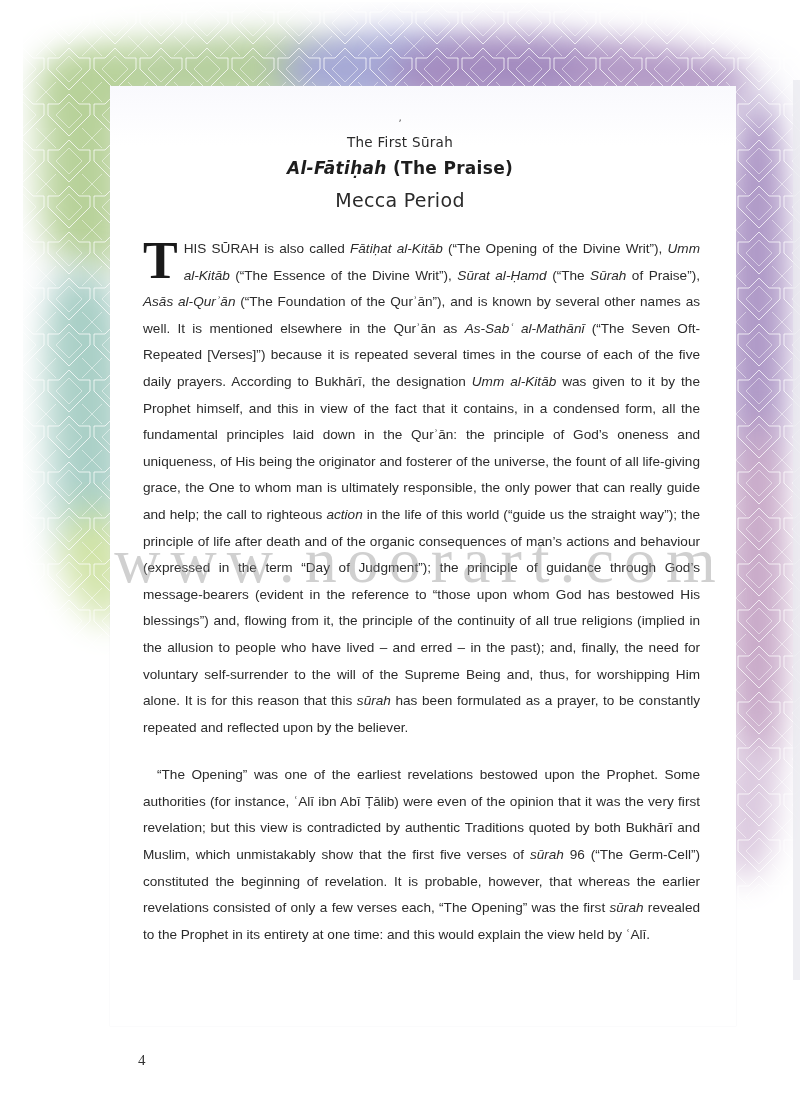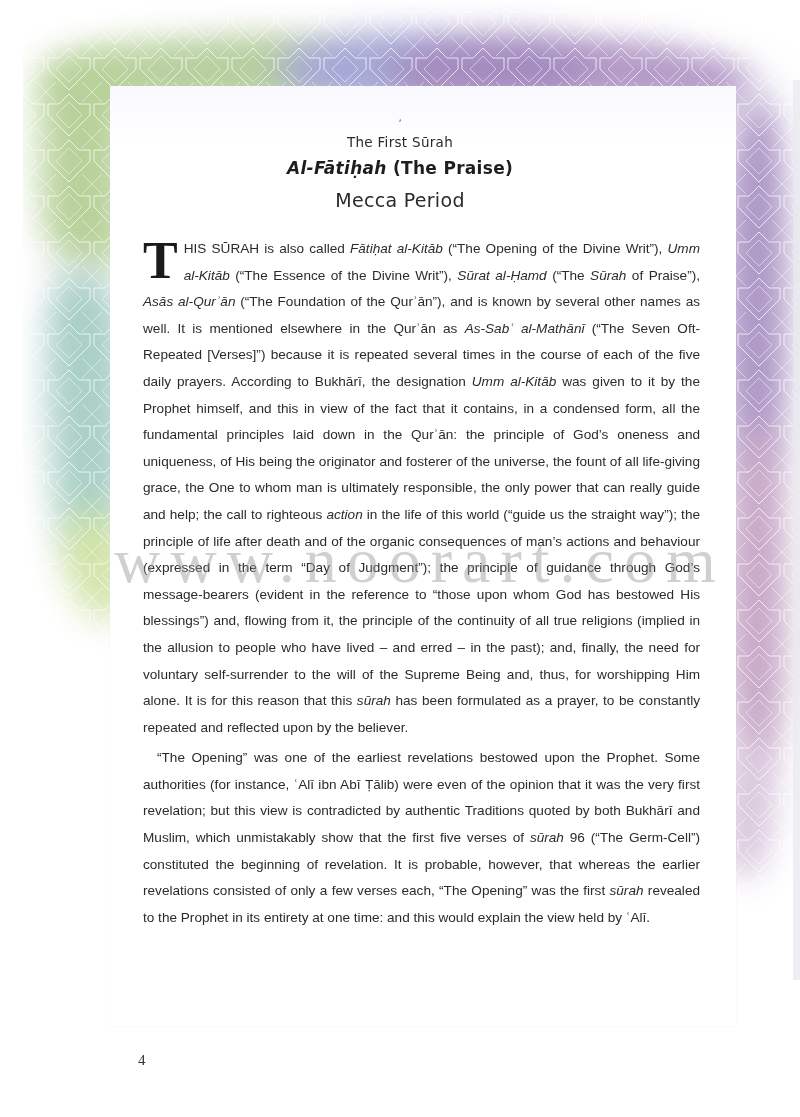--- a/index.html
+++ b/index.html
@@ -43,21 +43,21 @@
       font-family: "DejaVu Sans", sans-serif; font-size: 19px; letter-spacing: 0.3px;
       color: #2a2a2a;
     }
     .body {
       position: absolute; left: 143px; top: 236px; width: 557px;
       font-family: "Liberation Sans", sans-serif;
       font-size: 13.6px; line-height: 26.6px; text-align: justify;
       color: #2b2b2b;
     }
     .body p { margin: 0; }
-    .body p.indent { text-indent: 14px; margin-top: 4px; }
+    .body p.indent { text-indent: 14px; margin-top: 21px; }
     .dropcap {
       float: left; font-family: "Liberation Serif", serif; font-weight: bold;
       font-size: 52px; line-height: 40px; margin: 5px 6px 0 0; color: #1a1a1a;
     }
     .body i { font-style: italic; }
     .watermark {
       position: absolute; left: 0; width: 800px; top: 524px; text-align: center;
       font-family: "Liberation Serif", serif; font-size: 64px; letter-spacing: 10px;
       color: rgba(150,150,150,0.45); pointer-events: none; white-space: nowrap; margin-left: 20px;
     }

